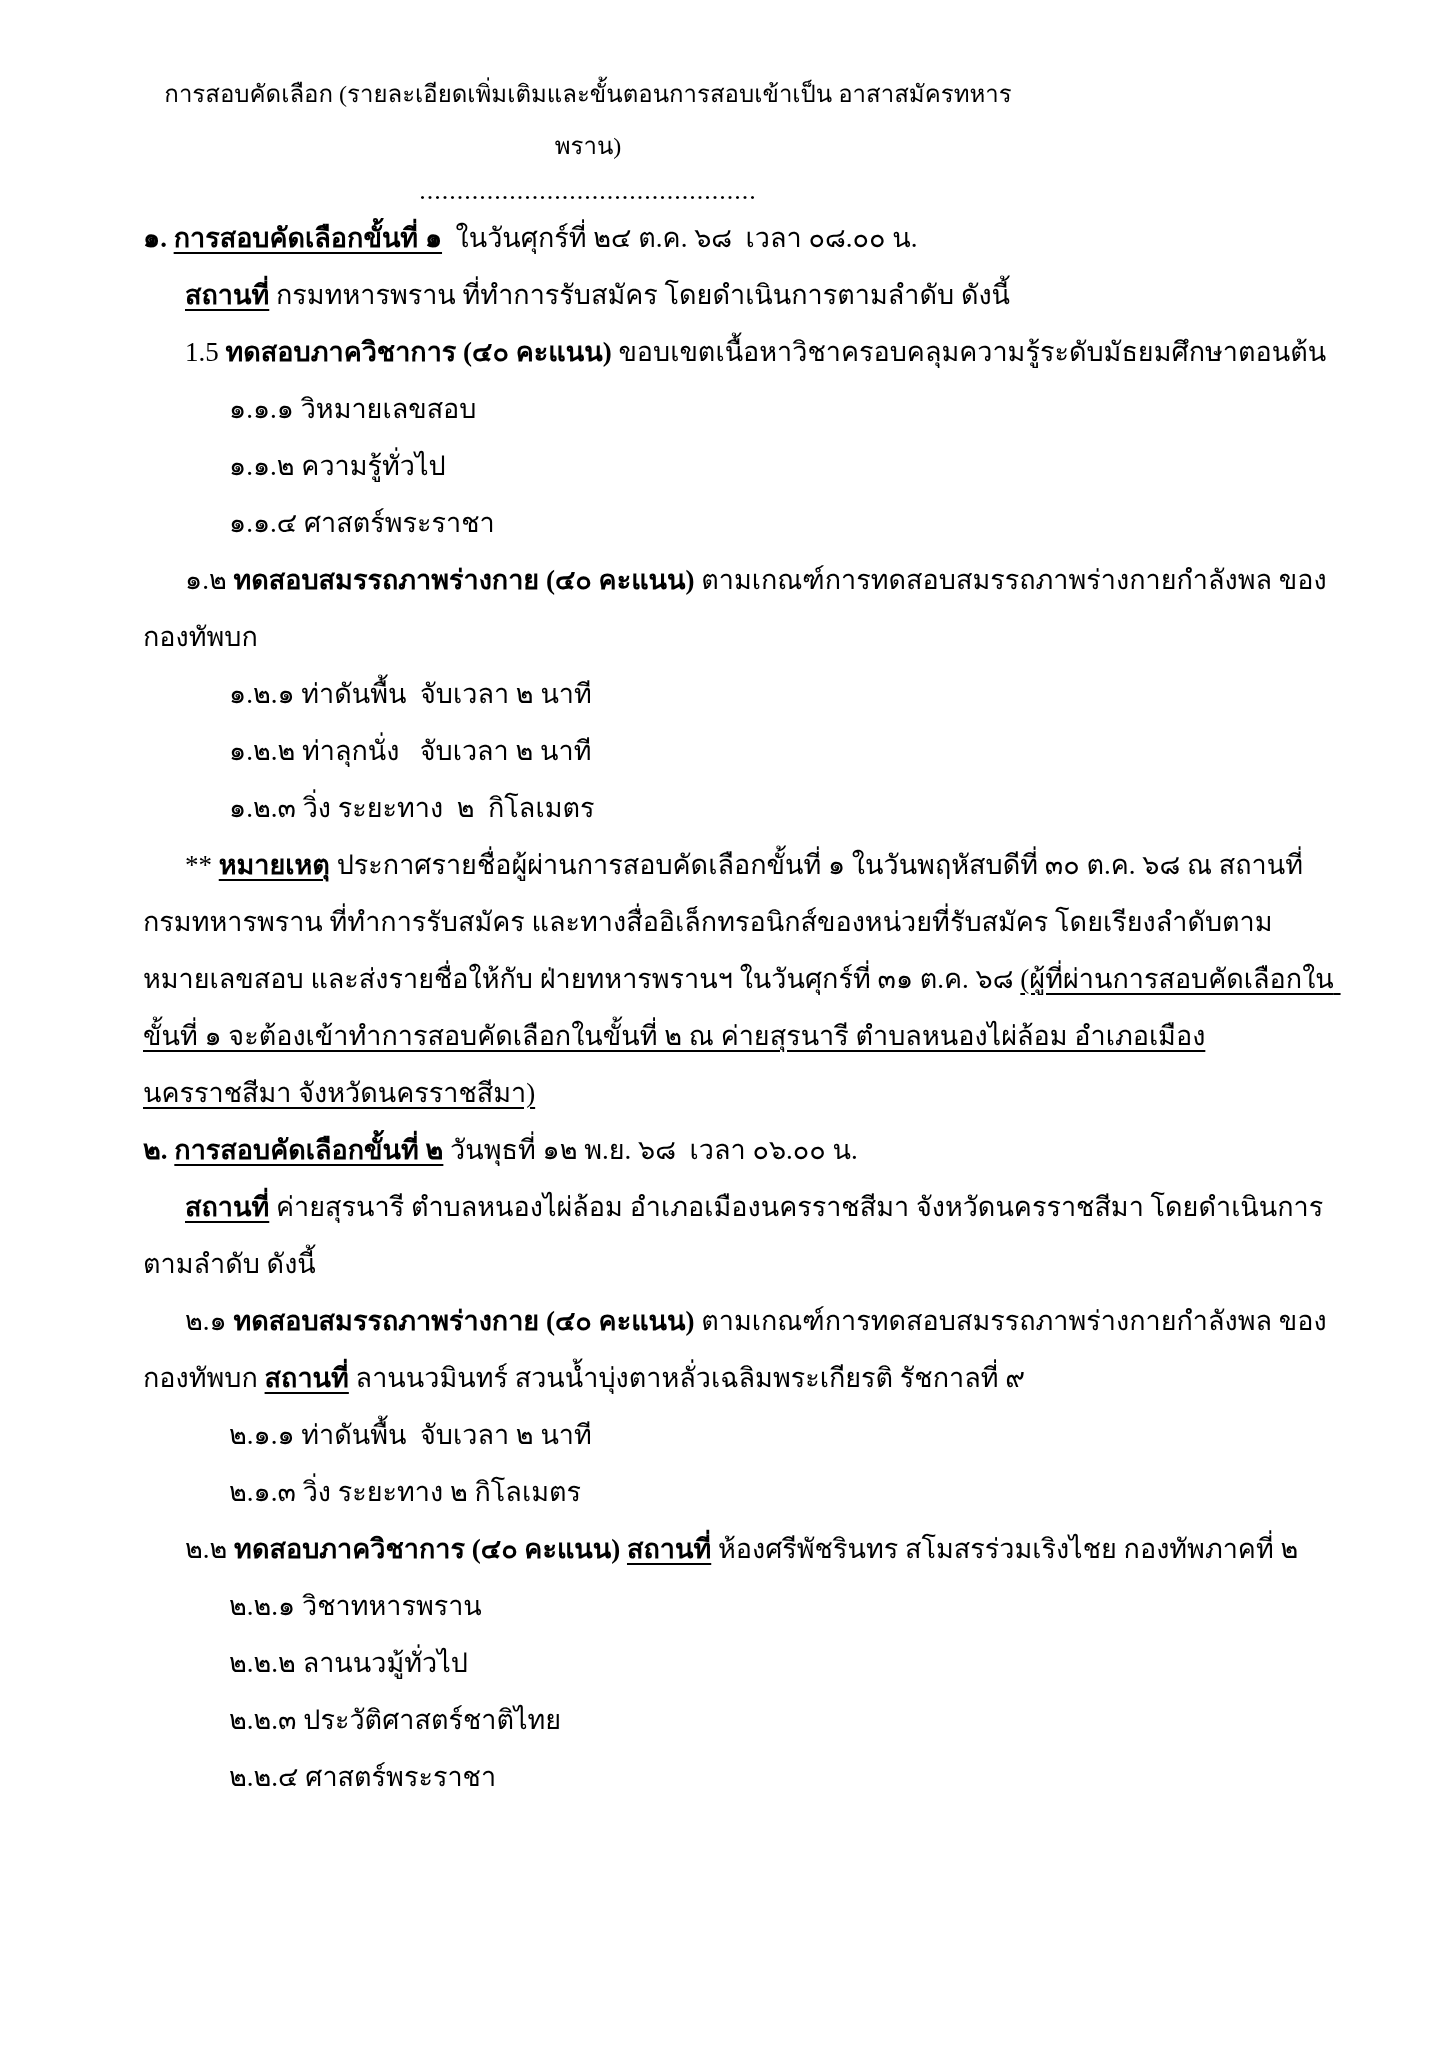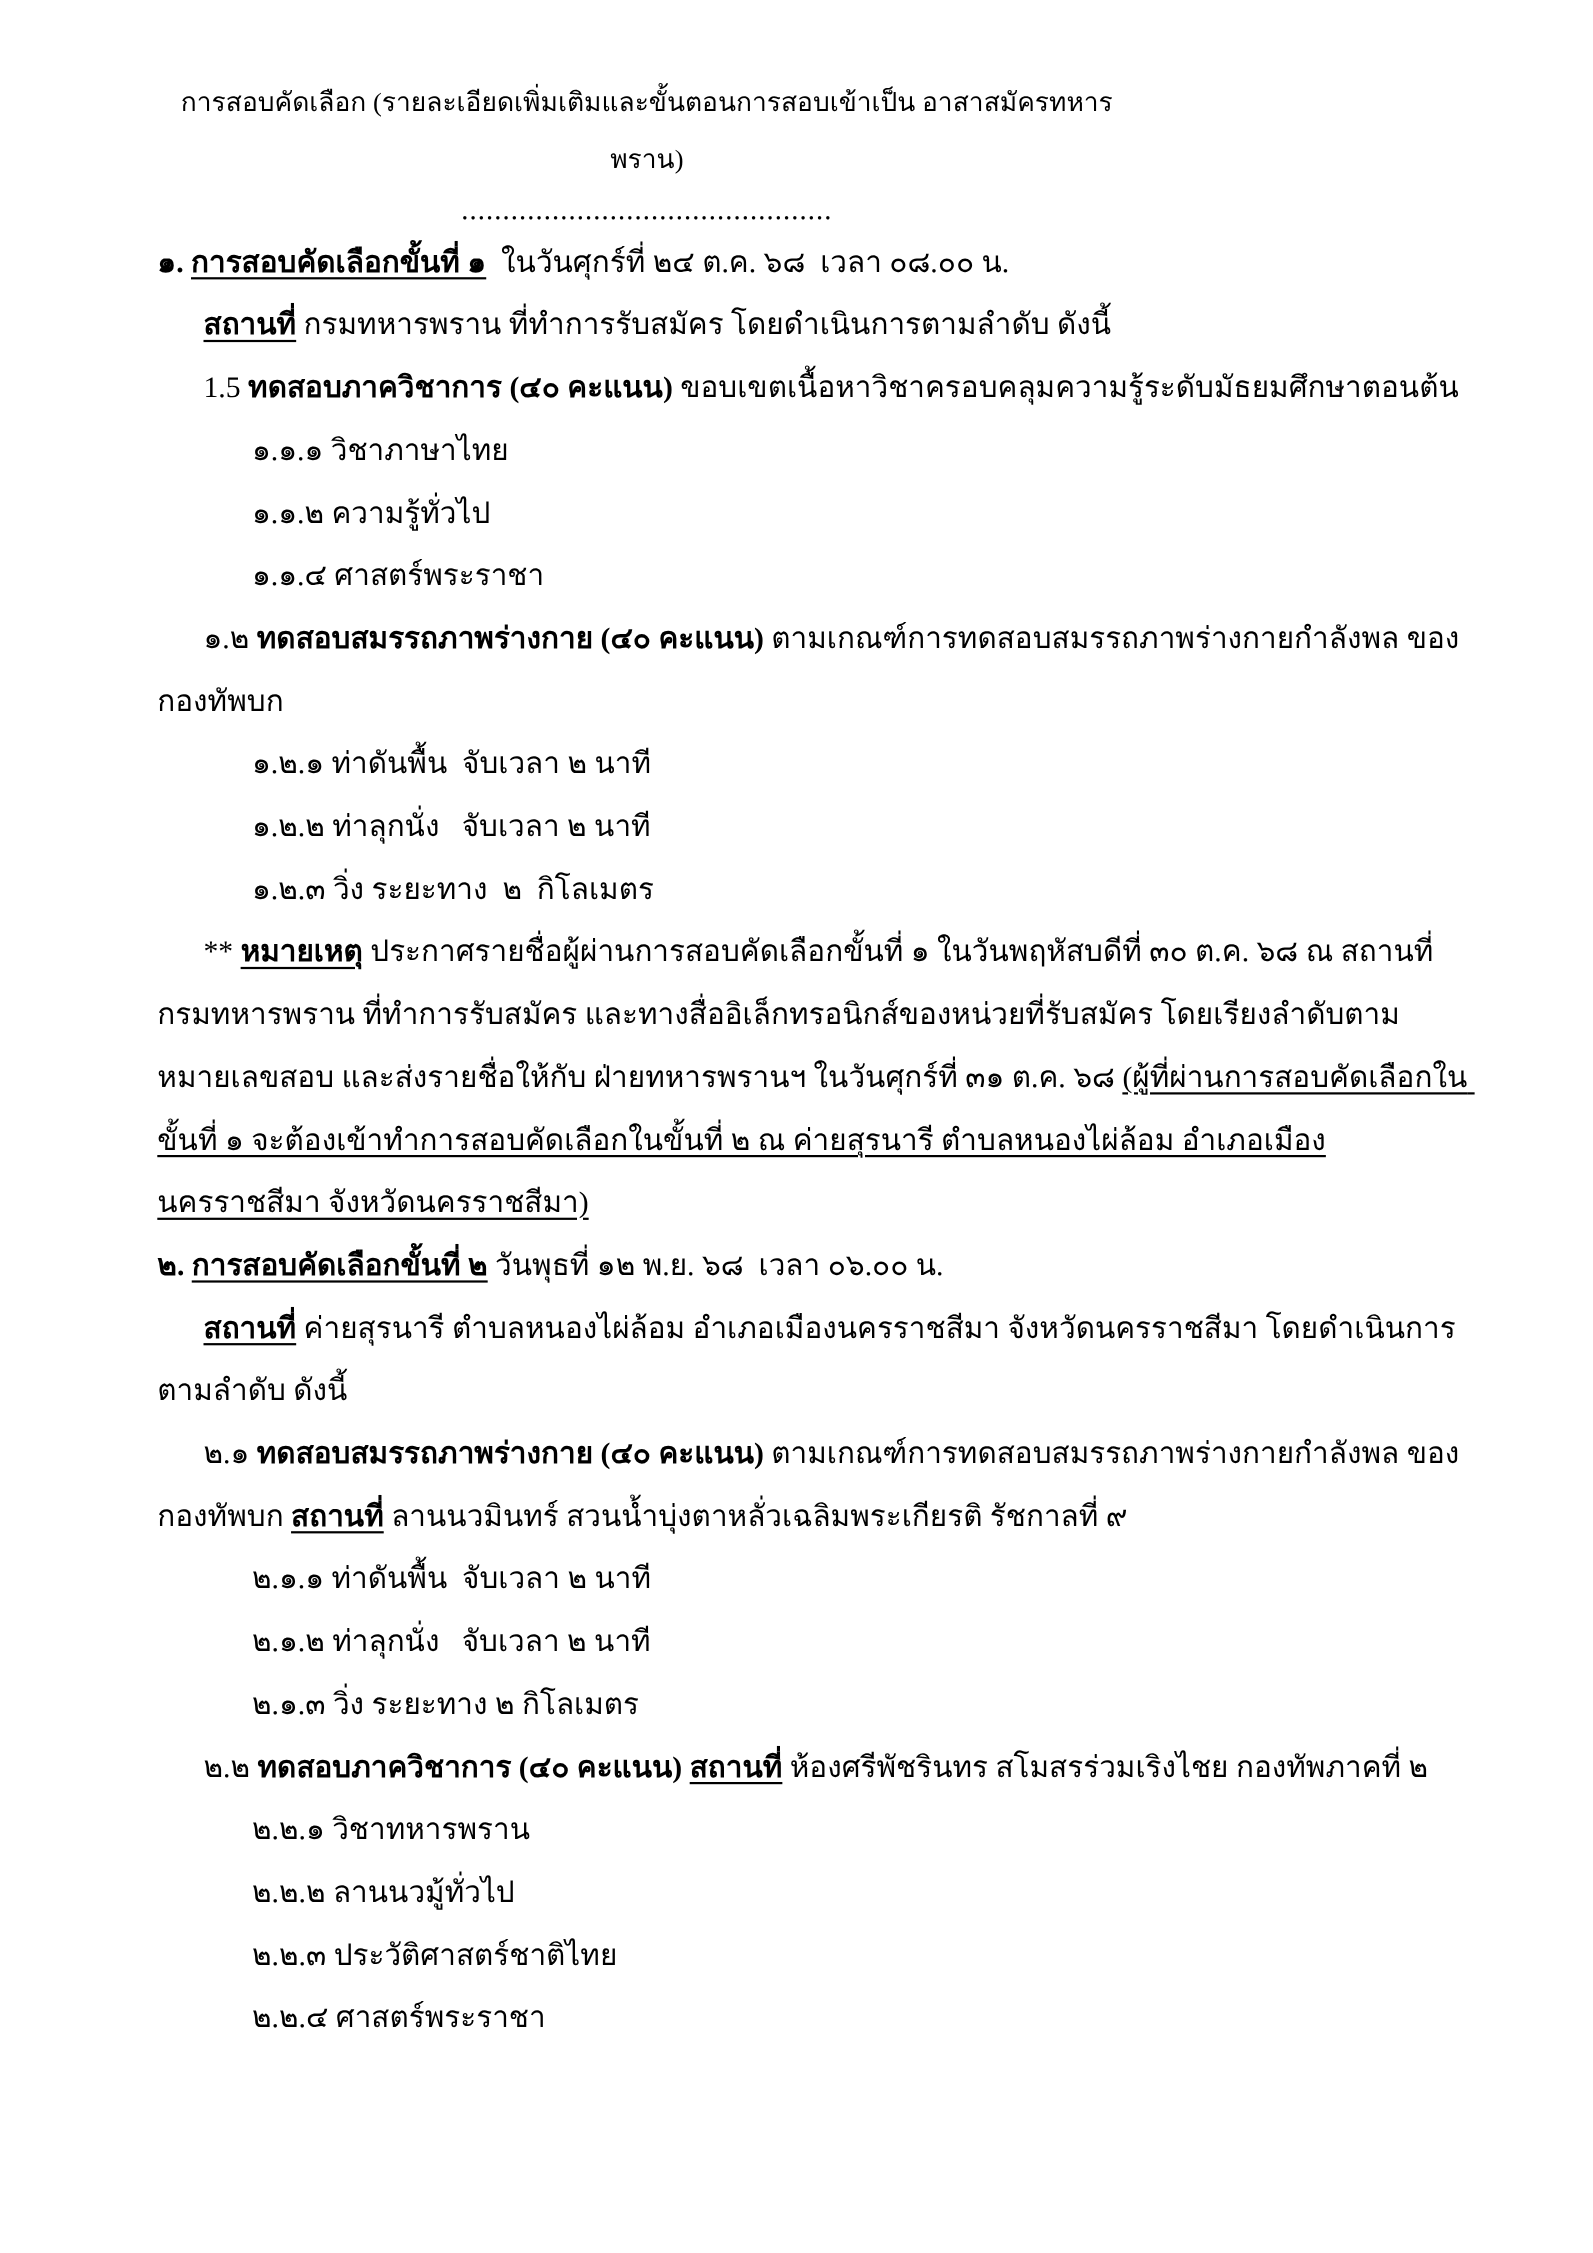--- a/index.html
+++ b/index.html
@@ -51,33 +51,32 @@
 
 <div class="page">
   <div class="title-block">
     <p class="title">การสอบคัดเลือก (รายละเอียดเพิ่มเติมและขั้นตอนการสอบเข้าเป็น อาสาสมัครทหารพราน)</p>
     <p class="dots">.............................................</p>
   </div>
   <div id="doc-body">
       <p class="line ind-0"><span class="b ">๑. </span><span class="b u">การสอบคัดเลือกขั้นที่ ๑</span><span class="">  ในวันศุกร์ที่ ๒๔ ต.ค. ๖๘  เวลา ๐๘.๐๐ น.</span></p>
       <p class="line ind-1"><span class="b u">สถานที่</span><span class=""> กรมทหารพราน ที่ทำการรับสมัคร โดยดำเนินการตามลำดับ ดังนี้</span></p>
       <p class="line ind-1"><span class="">1.5 </span><span class="b ">ทดสอบภาควิชาการ (๔๐ คะแนน)</span><span class=""> ขอบเขตเนื้อหาวิชาครอบคลุมความรู้ระดับมัธยมศึกษาตอนต้น</span></p>
-      <p class="line ind-2"><span class="">๑.๑.๑ วิชาภาษาไทย</span></p>
+      <p class="line ind-2"><span class="">๑.๑.๑ วิหมายเลขสอบ</span></p>
       <p class="line ind-2"><span class="">๑.๑.๒ ความรู้ทั่วไป</span></p>
       <p class="line ind-2"><span class="">๑.๑.๔ ศาสตร์พระราชา</span></p>
       <p class="line ind-1"><span class="">๑.๒ </span><span class="b ">ทดสอบสมรรถภาพร่างกาย (๔๐ คะแนน)</span><span class=""> ตามเกณฑ์การทดสอบสมรรถภาพร่างกายกำลังพล ของ กองทัพบก</span></p>
       <p class="line ind-2"><span class="">๑.๒.๑ ท่าดันพื้น  จับเวลา ๒ นาที</span></p>
       <p class="line ind-2"><span class="">๑.๒.๒ ท่าลุกนั่ง   จับเวลา ๒ นาที</span></p>
       <p class="line ind-2"><span class="">๑.๒.๓ วิ่ง ระยะทาง  ๒  กิโลเมตร</span></p>
       <p class="line ind-1"><span class="">** </span><span class="b u">หมายเหตุ</span><span class=""> ประกาศรายชื่อผู้ผ่านการสอบคัดเลือกขั้นที่ ๑ ในวันพฤหัสบดีที่ ๓๐ ต.ค. ๖๘ ณ สถานที่ กรมทหารพราน ที่ทำการรับสมัคร และทางสื่ออิเล็กทรอนิกส์ของหน่วยที่รับสมัคร โดยเรียงลำดับตาม หมายเลขสอบ และส่งรายชื่อให้กับ ฝ่ายทหารพรานฯ ในวันศุกร์ที่ ๓๑ ต.ค. ๖๘ </span><span class="u">(ผู้ที่ผ่านการสอบคัดเลือกใน ขั้นที่ ๑ จะต้องเข้าทำการสอบคัดเลือกในขั้นที่ ๒ ณ ค่ายสุรนารี ตำบลหนองไผ่ล้อม อำเภอเมืองนครราชสีมา จังหวัดนครราชสีมา)</span></p>
       <p class="line ind-0 sec-gap"><span class="b ">๒. </span><span class="b u">การสอบคัดเลือกขั้นที่ ๒</span><span class=""> วันพุธที่ ๑๒ พ.ย. ๖๘  เวลา ๐๖.๐๐ น.</span></p>
       <p class="line ind-1"><span class="b u">สถานที่</span><span class=""> ค่ายสุรนารี ตำบลหนองไผ่ล้อม อำเภอเมืองนครราชสีมา จังหวัดนครราชสีมา โดยดำเนินการตามลำดับ ดังนี้</span></p>
       <p class="line ind-1"><span class="">๒.๑ </span><span class="b ">ทดสอบสมรรถภาพร่างกาย (๔๐ คะแนน)</span><span class=""> ตามเกณฑ์การทดสอบสมรรถภาพร่างกายกำลังพล ของ กองทัพบก </span><span class="b u">สถานที่</span><span class=""> ลานนวมินทร์ สวนน้ำบุ่งตาหลั่วเฉลิมพระเกียรติ รัชกาลที่ ๙</span></p>
       <p class="line ind-2"><span class="">๒.๑.๑ ท่าดันพื้น  จับเวลา ๒ นาที</span></p>
-      <p class="line ind-2"><span class="">๒.๑.๒ ท่าลุกนั่ง   จับเวลา ๒ นาที</span></p>
       <p class="line ind-2"><span class="">๒.๑.๓ วิ่ง ระยะทาง ๒ กิโลเมตร</span></p>
       <p class="line ind-1"><span class="">๒.๒ </span><span class="b ">ทดสอบภาควิชาการ (๔๐ คะแนน) </span><span class="b u">สถานที่</span><span class=""> ห้องศรีพัชรินทร สโมสรร่วมเริงไชย กองทัพภาคที่ ๒</span></p>
       <p class="line ind-2"><span class="">๒.๒.๑ วิชาทหารพราน</span></p>
       <p class="line ind-2"><span class="">๒.๒.๒ ลานนวมู้ทั่วไป</span></p>
       <p class="line ind-2"><span class="">๒.๒.๓ ประวัติศาสตร์ชาติไทย</span></p>
       <p class="line ind-2"><span class="">๒.๒.๔ ศาสตร์พระราชา</span></p>
     </div>
 </div>
 
 </body></html>

